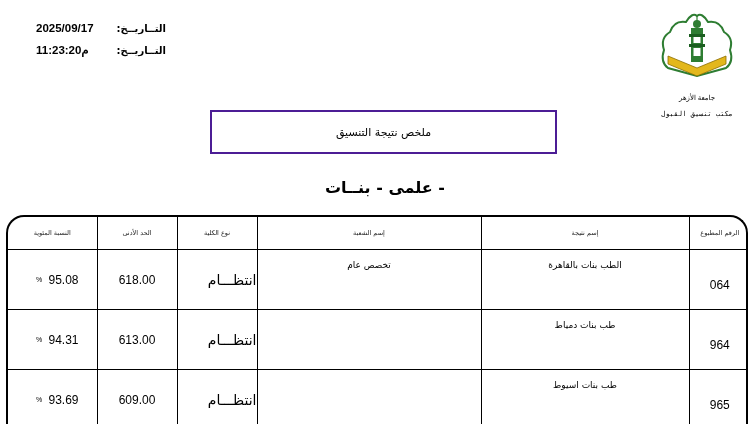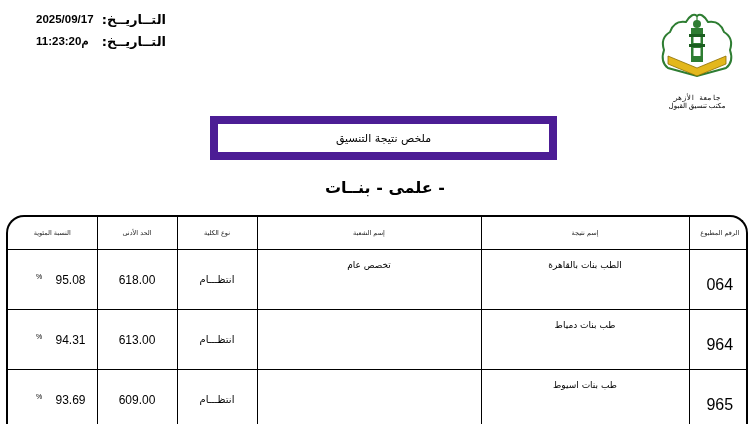--- a/index.html
+++ b/index.html
@@ -1,58 +1,58 @@
 <!DOCTYPE html>
 <html><head>
 <meta charset="utf-8">
 <style>
   html, body { margin:0; padding:0; }
   body {
     width:753px; height:424px; overflow:hidden; background:#ffffff; position:relative;
     font-family:"Liberation Sans", sans-serif; color:#000;
   }
-  .meta { position:absolute; left:36px; top:8px; width:130px; font-size:11px; font-weight:bold; }
+  .meta { position:absolute; left:36px; top:17px; width:130px; font-size:11px; font-weight:bold; }
   .meta-row { display:flex; justify-content:space-between; align-items:center; height:22px; }
   .meta-val { font-family:"Liberation Sans", sans-serif; font-weight:bold; font-size:11.5px; }
-  .meta-label { font-family:"DejaVu Sans", sans-serif; font-weight:bold; font-size:13px; direction:rtl; }
+  .meta-label { font-family:"DejaVu Sans", sans-serif; font-weight:bold; font-size:10px; direction:rtl; }
 
   .logo-block { position:absolute; left:656px; top:10px; width:82px; text-align:center; }
   .logo { width:82px; height:72px; }
-  .logo-text1 { font-family:Liberation Mono, monospace; font-size:7px; margin-top:8px; direction:rtl; }
-  .logo-text2 { font-family:Liberation Serif, serif; font-size:7px; direction:rtl; }
+  .logo-text1 { font-family:Liberation Serif, serif; font-size:7px; margin-top:8px; direction:rtl; }
+  .logo-text2 { font-family:Liberation Mono, monospace; font-size:7px; margin-top:8px; direction:rtl; }
 
   .title-box {
-    position:absolute; left:210px; top:116px; width:347px; height:44px;
-    border:8px solid #4c1d95; box-sizing:border-box;
+    position:absolute; left:210px; top:110px; width:347px; height:44px;
+    border:2px solid #4c1d95; box-sizing:border-box;
     display:flex; align-items:center; justify-content:center;
     font-family:"DejaVu Sans", sans-serif; font-size:11px; direction:rtl;
   }
   .subtitle {
     position:absolute; left:250px; top:178px; width:270px; text-align:center;
     font-family:"DejaVu Sans", sans-serif; font-weight:bold; font-size:16px; direction:rtl;
   }
 
   .table-wrap {
     position:absolute; left:6px; top:215px; width:742px; height:230px;
     border:2px solid #000; border-bottom:none; border-radius:18px 18px 0 0;
     box-sizing:border-box; overflow:hidden;
   }
   table { border-collapse:collapse; width:100%; table-layout:fixed; direction:rtl; }
   th, td { border:1.5px solid #000; padding:0; }
   tr > :first-child { border-right:none; }
   tr > :last-child { border-left:none; }
   thead tr th { border-top:none; }
   th { height:32px; font-family:"DejaVu Serif", serif; font-weight:normal; font-size:6.5px; color:#222; }
   td { height:49px; vertical-align:middle; }
-  .c-code { font-size:16px; text-align:center; padding-top:10px; }
+  .c-code { font-size:12px; text-align:center; padding-top:10px; }
   .c-college, .c-branch { font-family:"DejaVu Sans", sans-serif; font-size:9px; text-align:center; vertical-align:top; padding-top:10px; }
-  .c-type { font-family:"DejaVu Sans", sans-serif; font-size:10px; text-align:center; }
+  .c-type { font-family:"DejaVu Sans", sans-serif; font-size:14px; text-align:right; }
   .c-min { font-size:12px; text-align:center; }
   .c-pct { font-size:12px; }
-  .pct-inner { display:flex; justify-content:space-between; padding:0 11px 0 28px; direction:ltr; }
+  .pct-inner { display:flex; justify-content:space-between; padding:0 18px 0 28px; direction:ltr; align-items:center; }
   .pct-sign { font-size:7px; }
 </style>
 </head>
 <body>
 
 <div class="meta">
   <div class="meta-row">
     <span class="meta-val">2025/09/17</span>
     <span class="meta-label">التــاريــخ:</span>
   </div>

